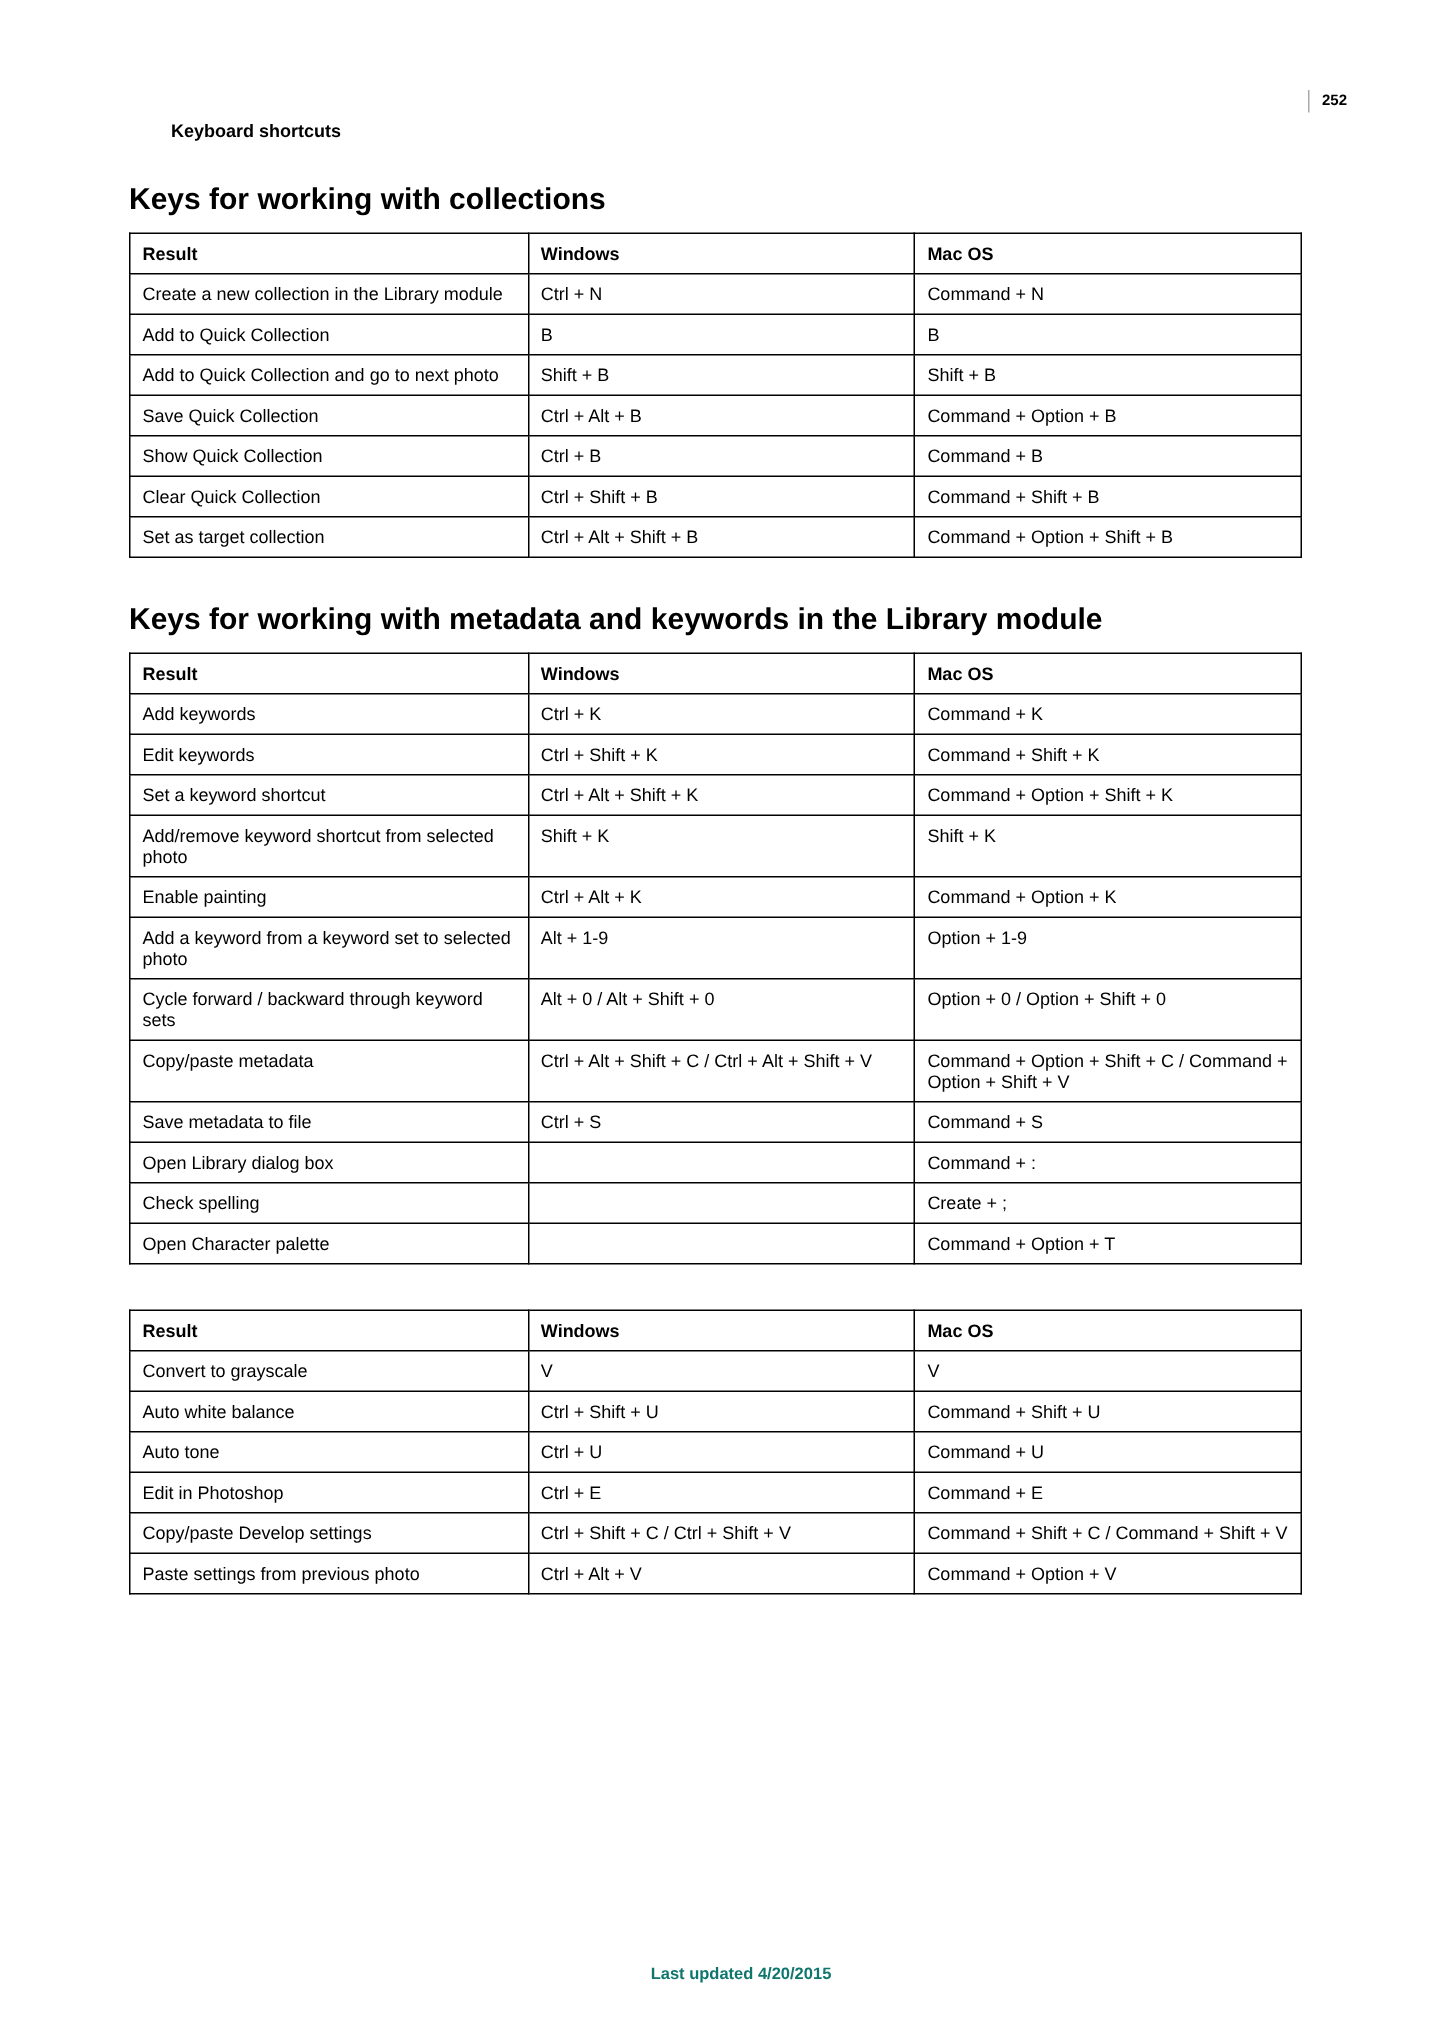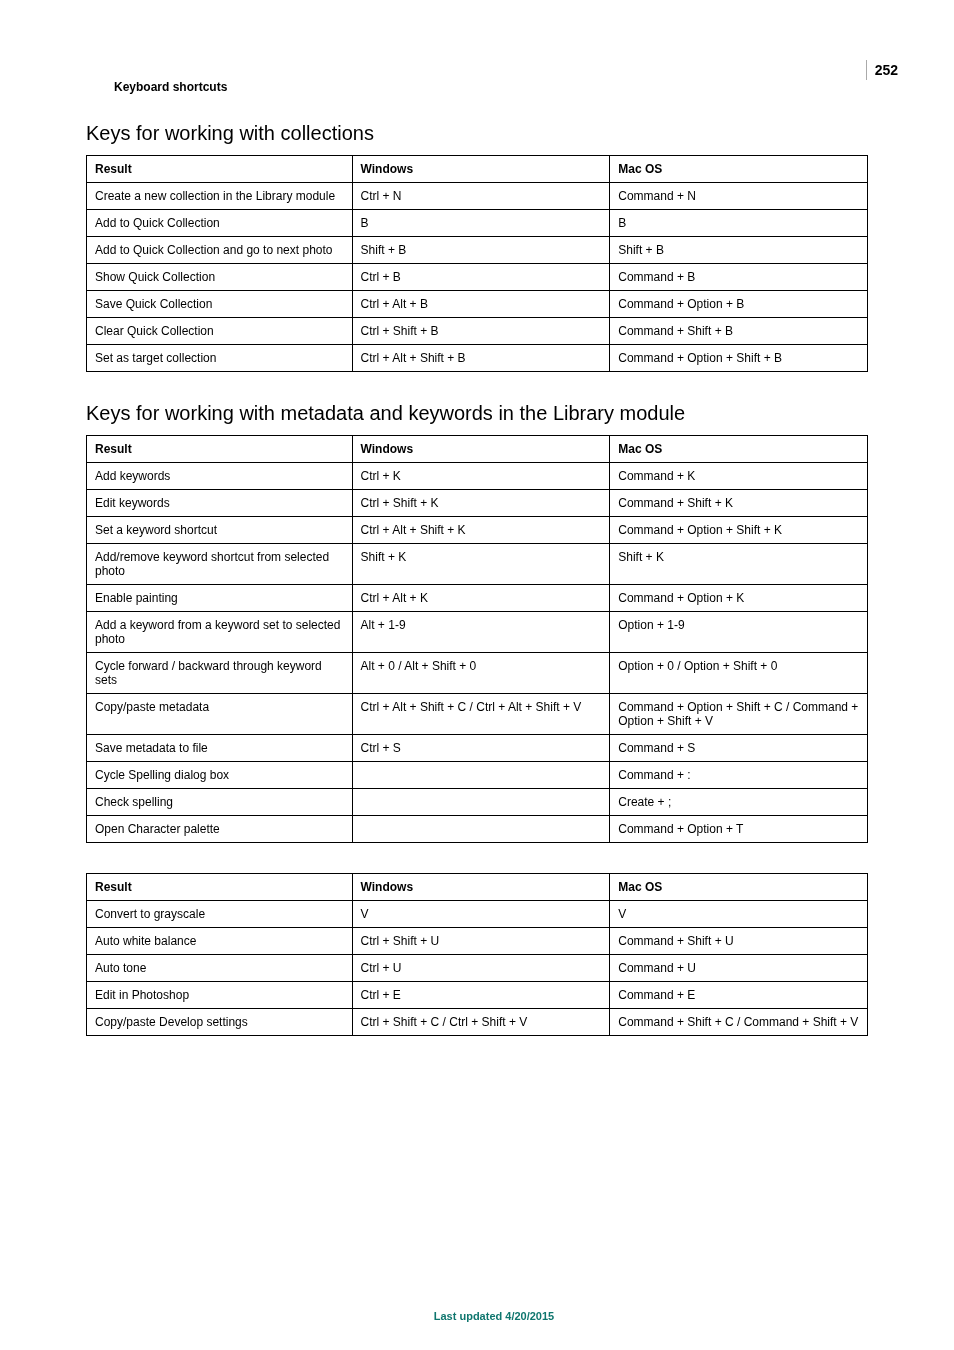--- a/index.html
+++ b/index.html
@@ -14,36 +14,36 @@
     width: 954px;
     min-height: 1350px;
     box-sizing: border-box;
     padding: 80px 86px 40px 86px;
     position: relative;
   }
   .page-num {
     position: absolute;
     top: 60px;
     right: 56px;
-    font-size: 14px;
+    font-size: 10px;
     font-weight: 700;
     border-left: 1px solid #aaa;
     padding-left: 8px;
     padding-top: 2px;
     padding-bottom: 2px;
   }
   .section-tag {
     font-size: 12px;
     font-weight: 700;
     margin-bottom: 28px;
     padding-left: 28px;
   }
   h2 {
     font-size: 20px;
-    font-weight: 400;
+    font-weight: 700;
     margin: 0 0 10px 0;
   }
   .section {
     margin-bottom: 30px;
   }
   table {
     width: 100%;
     border-collapse: collapse;
     table-layout: fixed;
   }
@@ -106,28 +106,28 @@
             <td>Add to Quick Collection</td>
             <td>B</td>
             <td>B</td>
           </tr>
         <tr>
             <td>Add to Quick Collection and go to next photo</td>
             <td>Shift + B</td>
             <td>Shift + B</td>
           </tr>
         <tr>
+            <td>Save Quick Collection</td>
+            <td>Ctrl + Alt + B</td>
+            <td>Command + Option + B</td>
+          </tr>
+        <tr>
             <td>Show Quick Collection</td>
             <td>Ctrl + B</td>
             <td>Command + B</td>
-          </tr>
-        <tr>
-            <td>Save Quick Collection</td>
-            <td>Ctrl + Alt + B</td>
-            <td>Command + Option + B</td>
           </tr>
         <tr>
             <td>Clear Quick Collection</td>
             <td>Ctrl + Shift + B</td>
             <td>Command + Shift + B</td>
           </tr>
         <tr>
             <td>Set as target collection</td>
             <td>Ctrl + Alt + Shift + B</td>
             <td>Command + Option + Shift + B</td>
@@ -191,21 +191,21 @@
             <td>Copy/paste metadata</td>
             <td>Ctrl + Alt + Shift + C / Ctrl + Alt + Shift + V</td>
             <td>Command + Option + Shift + C / Command + Option + Shift + V</td>
           </tr>
         <tr>
             <td>Save metadata to file</td>
             <td>Ctrl + S</td>
             <td>Command + S</td>
           </tr>
         <tr>
-            <td>Cycle Spelling dialog box</td>
+            <td>Open Library dialog box</td>
             <td></td>
             <td>Command + :</td>
           </tr>
         <tr>
             <td>Check spelling</td>
             <td></td>
             <td>Create + ;</td>
           </tr>
         <tr>
             <td>Open Character palette</td>
@@ -249,18 +249,23 @@
         <tr>
             <td>Edit in Photoshop</td>
             <td>Ctrl + E</td>
             <td>Command + E</td>
           </tr>
         <tr>
             <td>Copy/paste Develop settings</td>
             <td>Ctrl + Shift + C / Ctrl + Shift + V</td>
             <td>Command + Shift + C / Command + Shift + V</td>
           </tr>
+        <tr>
+            <td>Paste settings from previous photo</td>
+            <td>Ctrl + Alt + V</td>
+            <td>Command + Option + V</td>
+          </tr>
       </tbody>
     </table>
   </div>
 
   <div class="footer">Last updated 4/20/2015</div>
 </div>
 
 </body></html>

